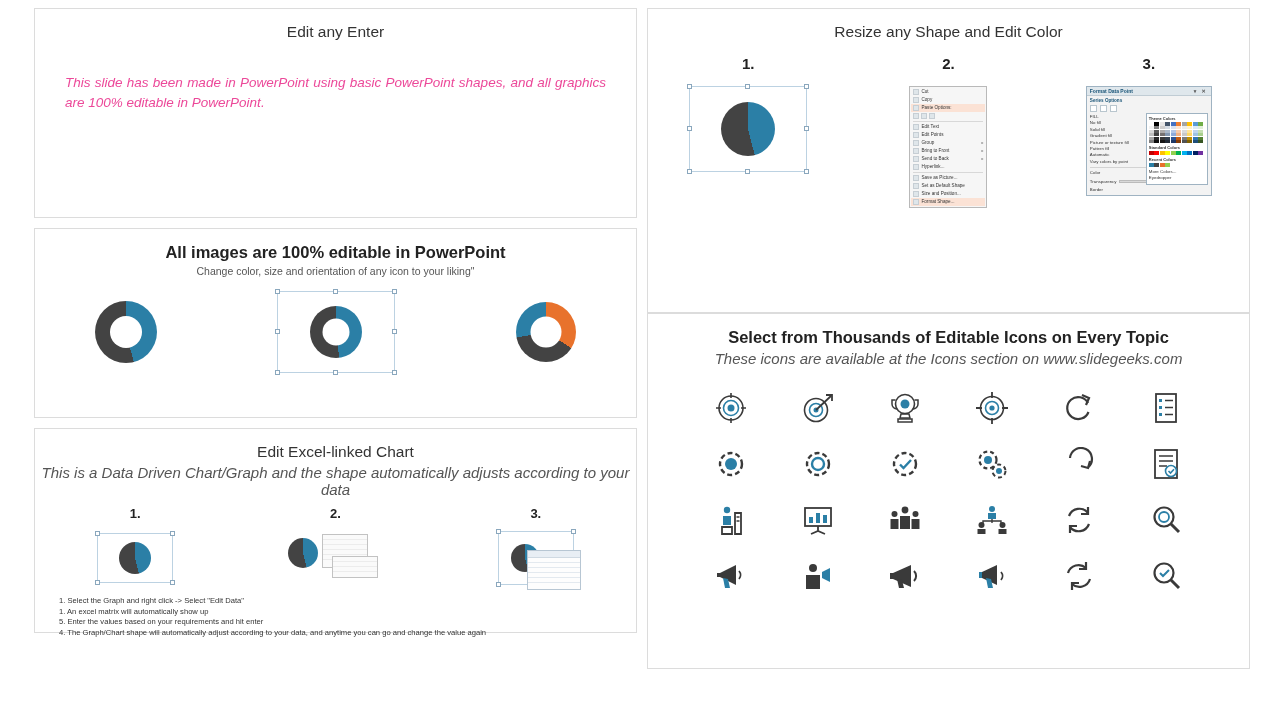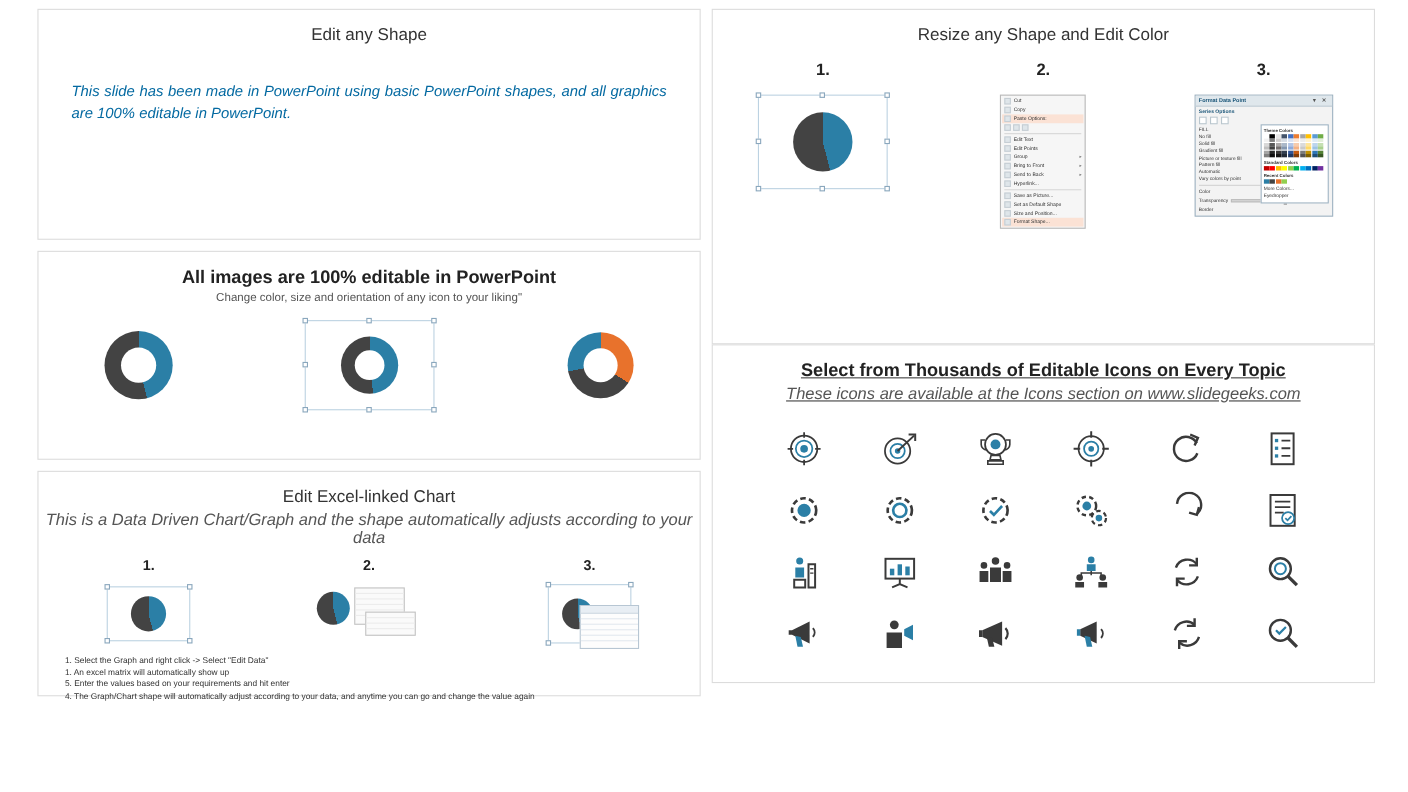--- a/index.html
+++ b/index.html
@@ -53,21 +53,21 @@
     padding-top: 3px;
   }
   .panel-subtitle.italic { font-style: italic; font-size: 15px; }
 
   
   .p1 { height: 210px; }
   .p1 p {
     font-style: italic;
     font-size: 13.5px;
     line-height: 20px;
-    color: #0369a1;
+    color: #ec4899;
     margin: 0;
     padding: 0 30px;
     text-align: justify;
   }
   .p1 .para1 { padding-top: 32px; }
   .p1 .para2 { padding-top: 16px; }
 
   
   .p2 { height: 190px; }
   .p2 .donuts {
@@ -227,21 +227,21 @@
   .selbox2 .h.tl { left: -3px; top: -3px; }
   .selbox2 .h.tm { left: calc(50% - 3px); top: -3px; }
   .selbox2 .h.tr { right: -3px; top: -3px; }
   .selbox2 .h.ml { left: -3px; top: calc(50% - 3px); }
   .selbox2 .h.mr { right: -3px; top: calc(50% - 3px); }
   .selbox2 .h.bl { left: -3px; bottom: -3px; }
   .selbox2 .h.bm { left: calc(50% - 3px); bottom: -3px; }
   .selbox2 .h.br { right: -3px; bottom: -3px; }
 
   
-  .rp2 { height: 308px; text-decoration: underline; }
+  .rp2 { height: 356px; }
   .icon-grid {
     display: grid;
     grid-template-columns: repeat(6, 1fr);
     row-gap: 10px;
     padding: 18px 40px 0 40px;
     justify-items: center;
   }
   .icon-cell { width: 46px; height: 46px; display: flex; align-items: center; justify-content: center; }
   .icon-cell svg { display: block; }
 </style>
@@ -249,21 +249,21 @@
 <body>
 
 <div class="slide">
 
 
   <div class="columns">
 
     <div class="col-left">
 
       <div class="panel p1">
-        <div class="panel-title">Edit any Shape</div>
+        <div class="panel-title">Edit any Enter</div>
         <p class="para1">This slide has been made in PowerPoint using basic PowerPoint shapes, and all graphics are 100% editable in PowerPoint.</p>
       </div>
 
       <div class="panel p2">
         <div class="panel-title big">All images are 100% editable in PowerPoint</div>
         <div class="panel-subtitle">Change color, size and orientation of any icon to your liking"</div>
         <div class="donuts">
           <div class="donut d-a"></div>
           <div class="sel-box">
             <span class="h tl"></span>

